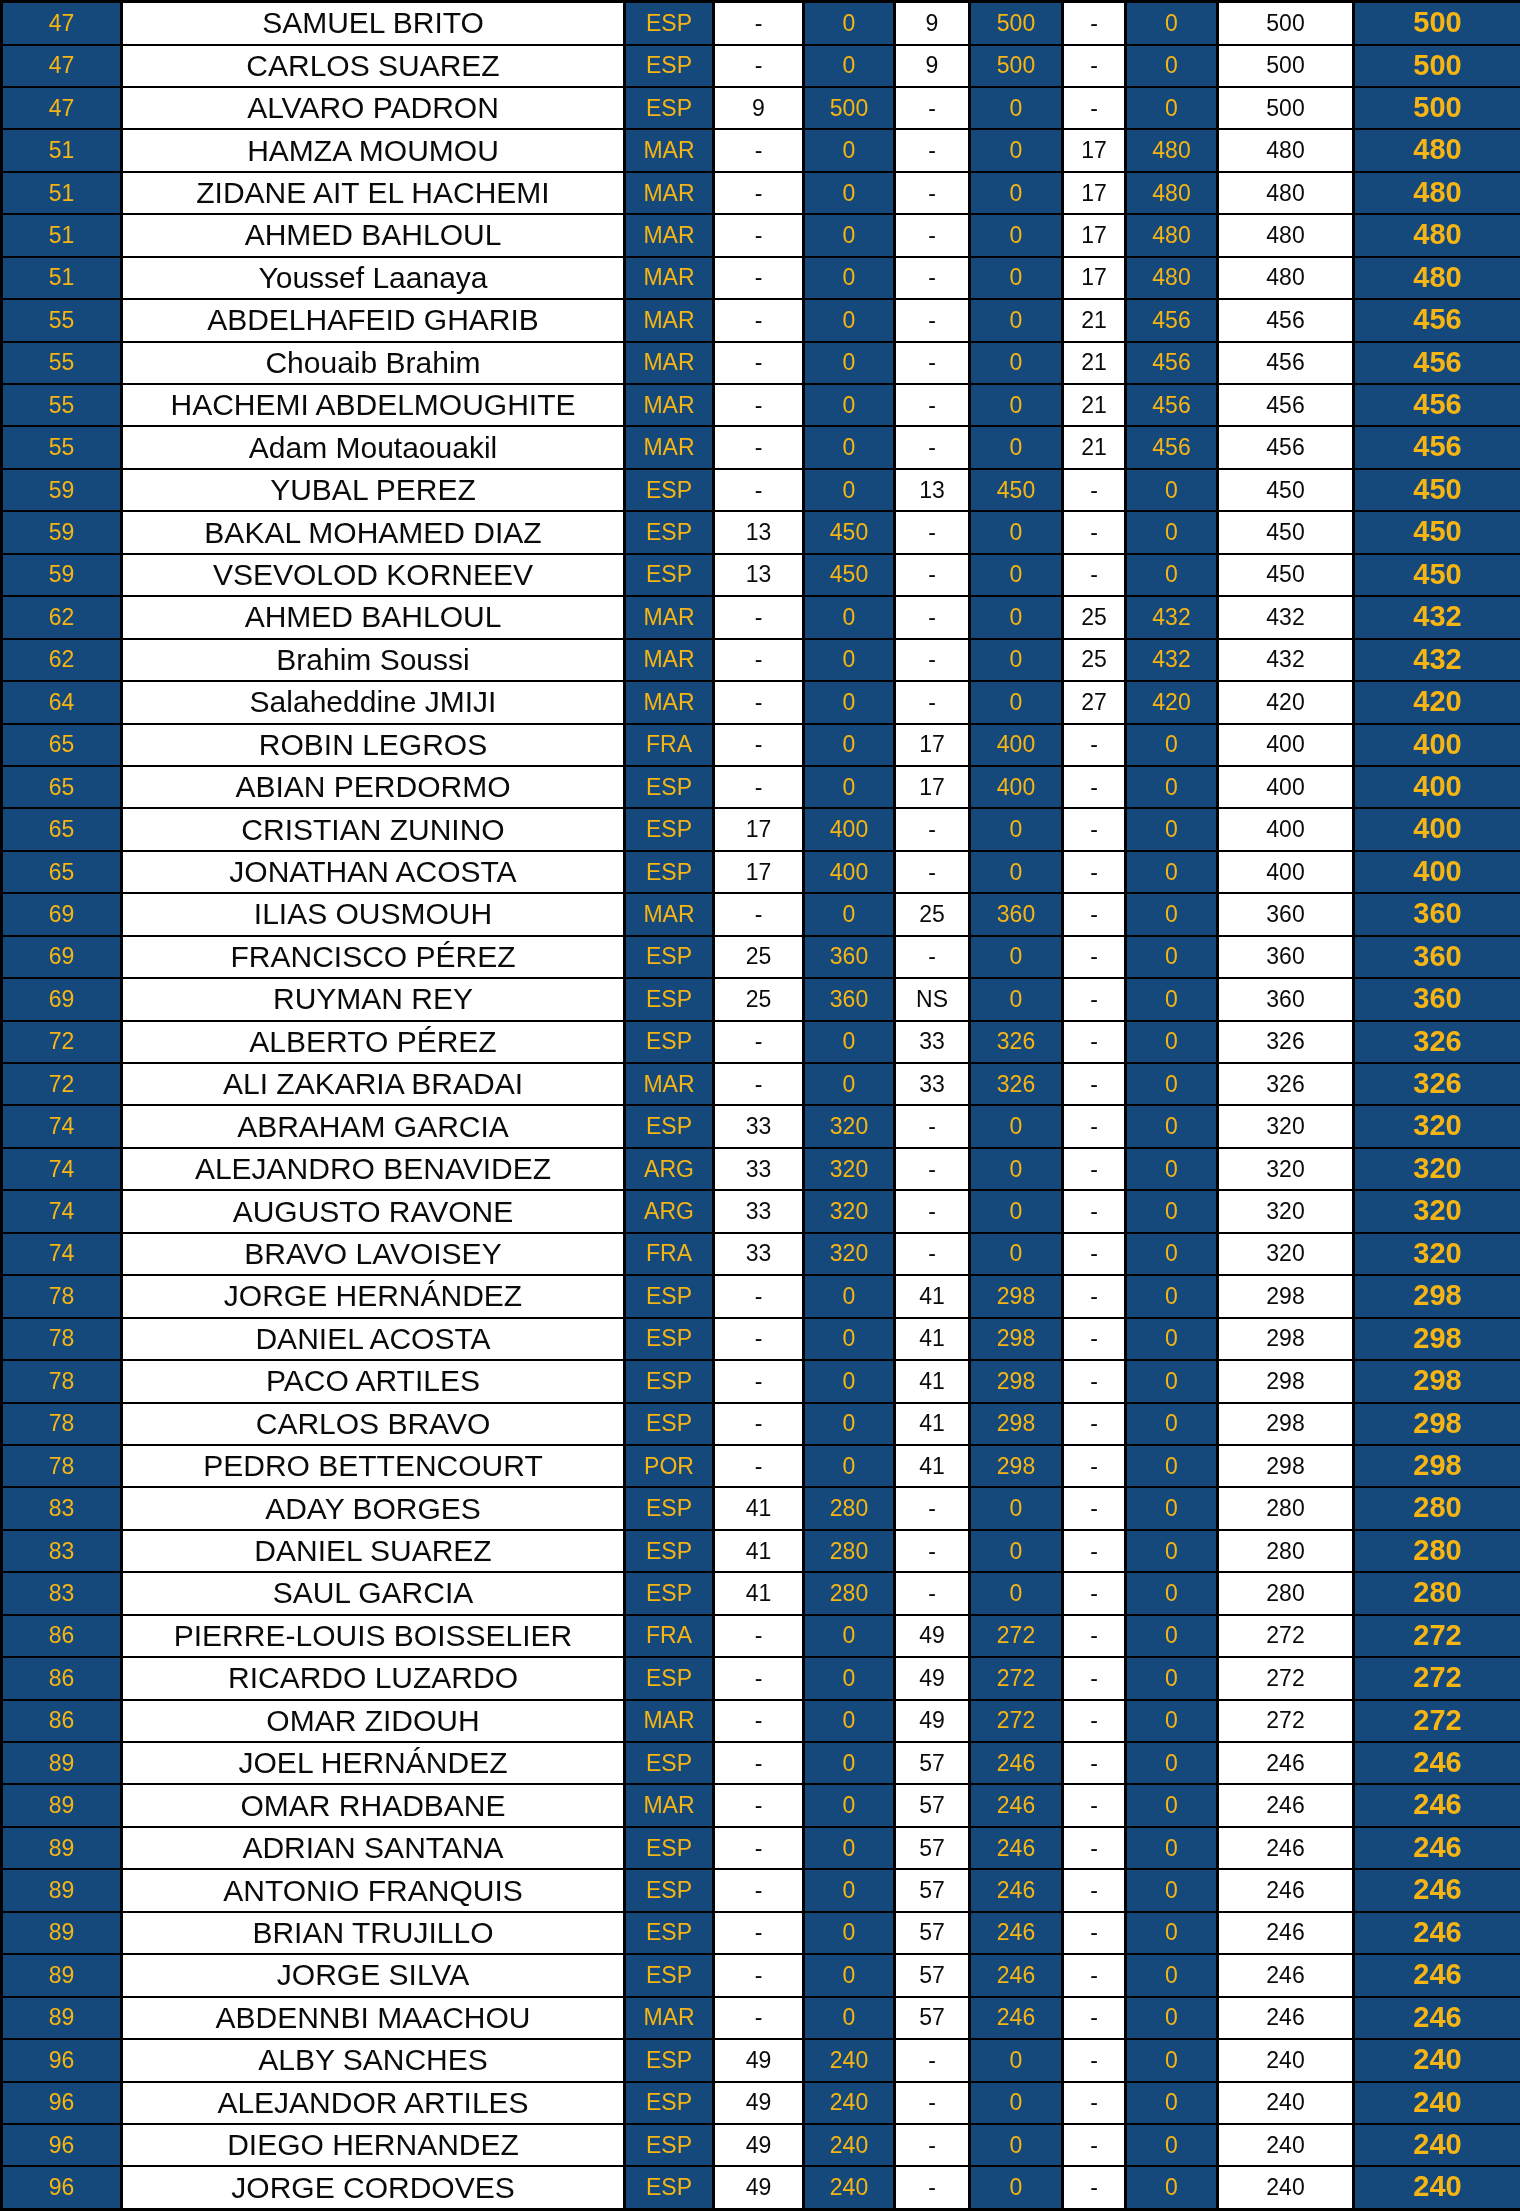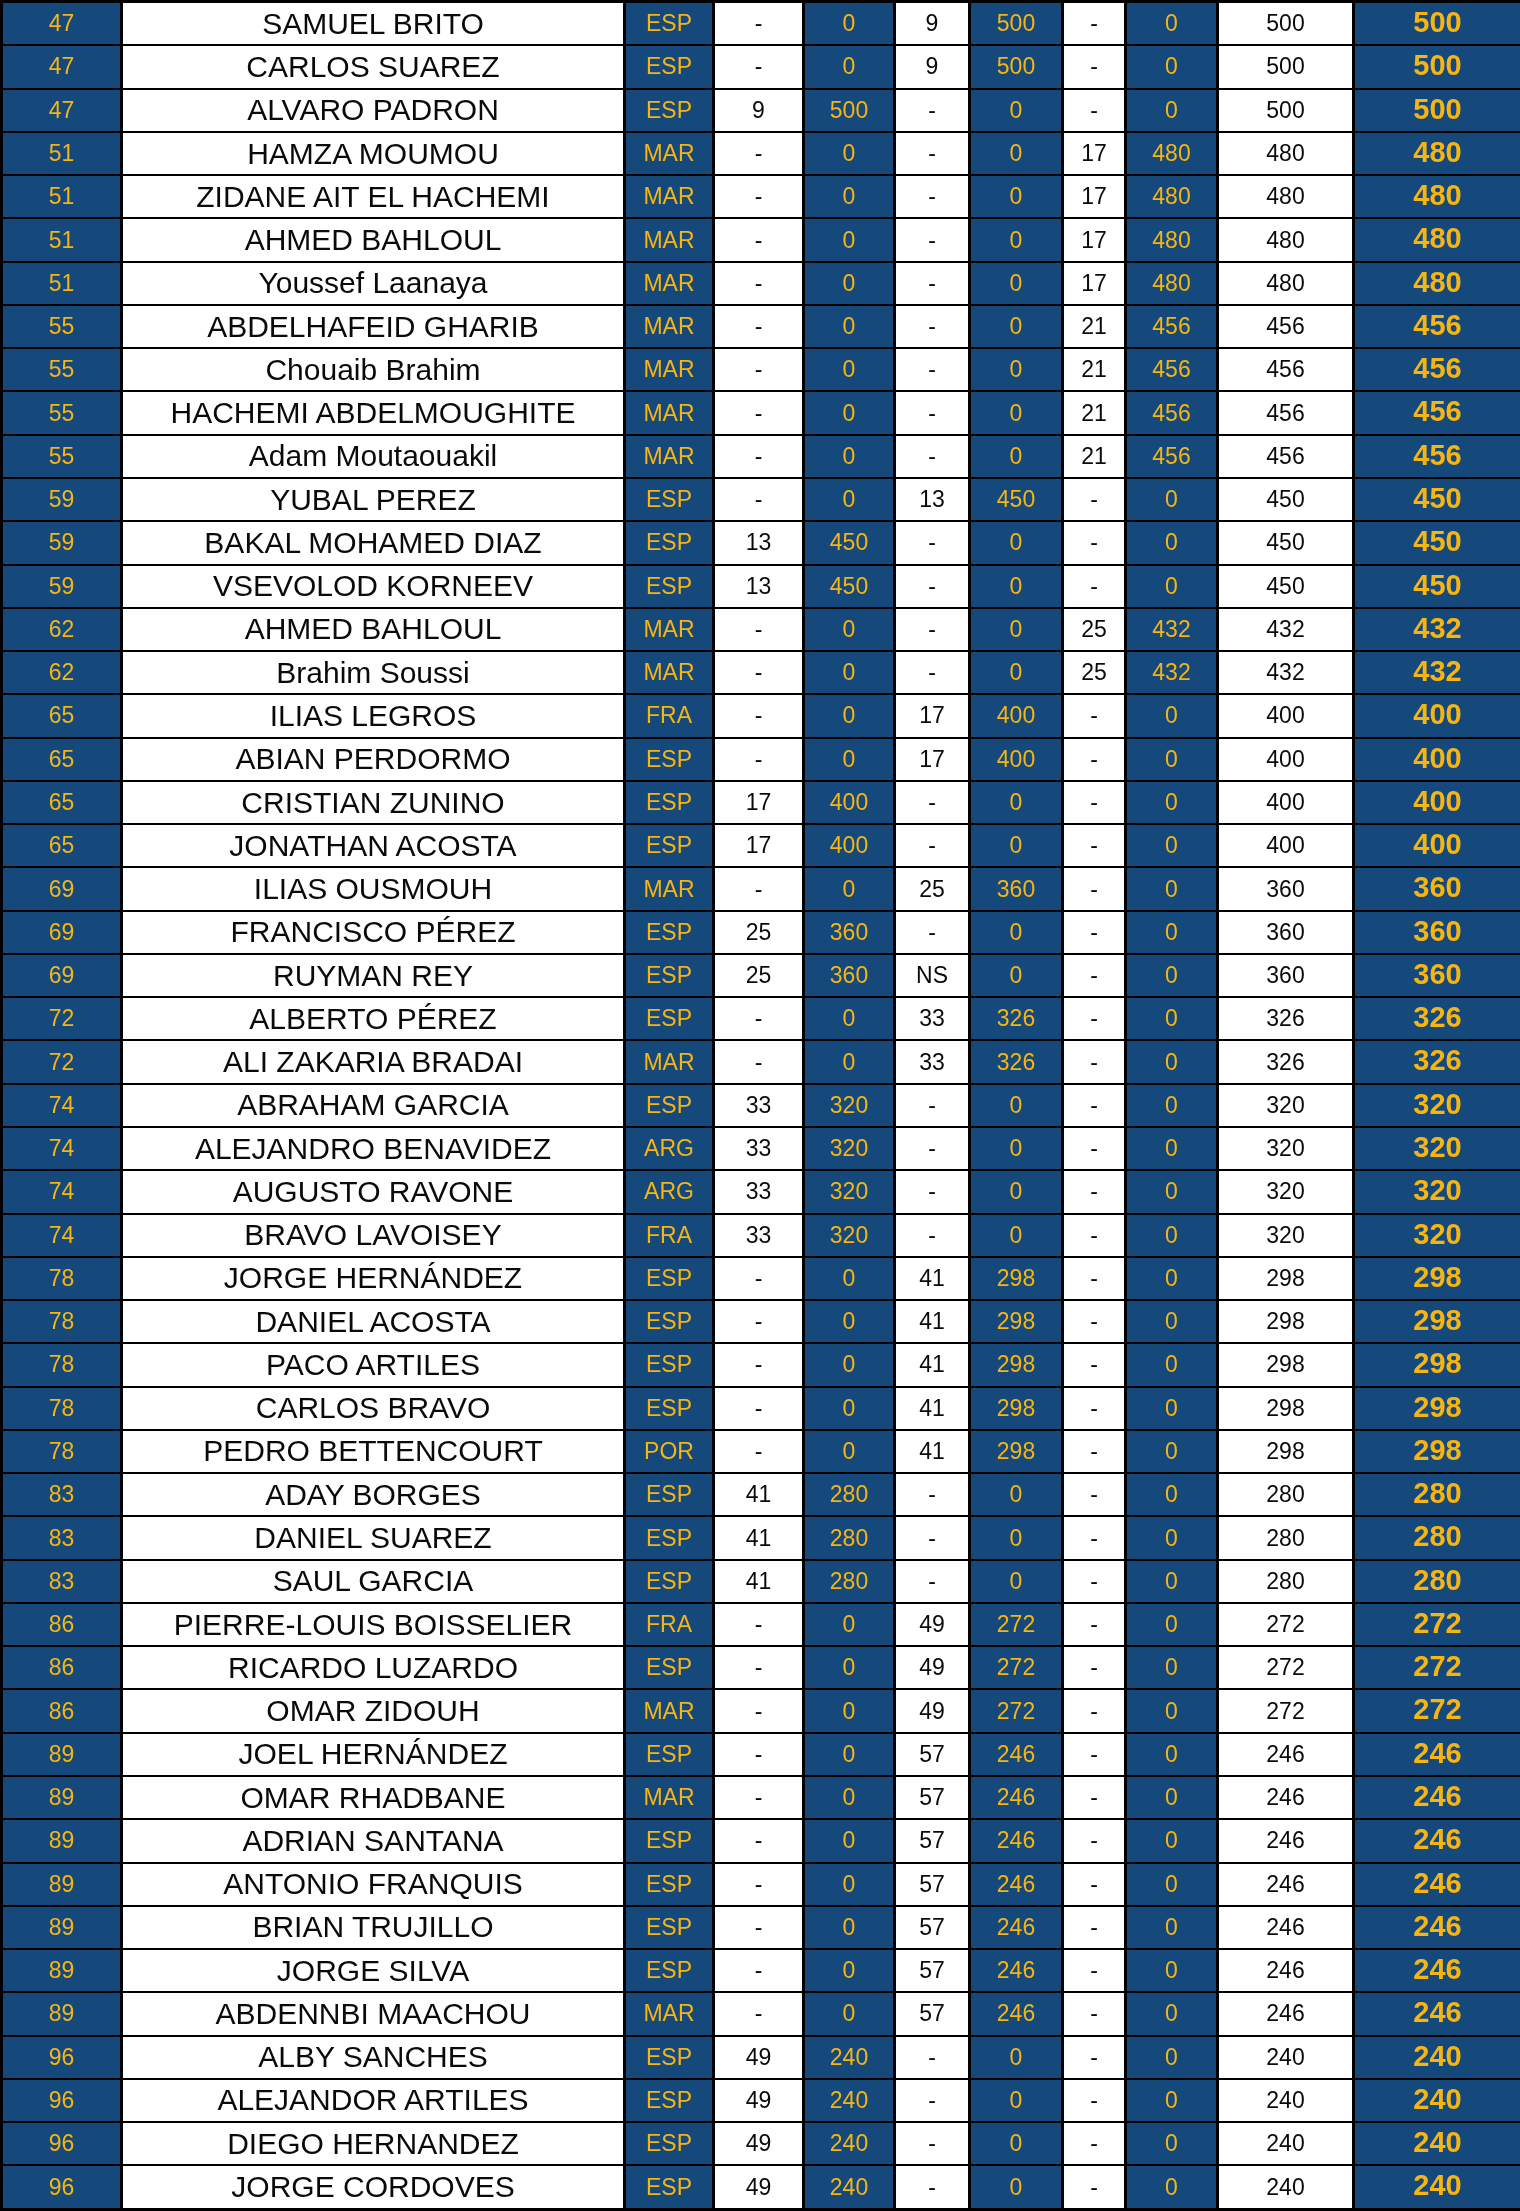--- a/index.html
+++ b/index.html
@@ -271,22 +271,35 @@
     <td class="c-light" data-name="event1-position-cell">-</td>
     <td class="c-dark" data-name="event1-points-cell">0</td>
     <td class="c-light" data-name="event2-position-cell">-</td>
     <td class="c-dark" data-name="event2-points-cell">0</td>
     <td class="c-light" data-name="event3-position-cell">25</td>
     <td class="c-dark" data-name="event3-points-cell">432</td>
     <td class="c-light" data-name="total-cell">432</td>
     <td class="c-final" data-name="final-points-cell">432</td>
   </tr>
       <tr data-name="table-row">
+    <td class="c-dark" data-name="rank-cell">64</td>
+    <td class="c-light c-name" data-name="name-cell">Salaheddine JMIJI</td>
+    <td class="c-dark" data-name="country-cell">MAR</td>
+    <td class="c-light" data-name="event1-position-cell">-</td>
+    <td class="c-dark" data-name="event1-points-cell">0</td>
+    <td class="c-light" data-name="event2-position-cell">-</td>
+    <td class="c-dark" data-name="event2-points-cell">0</td>
+    <td class="c-light" data-name="event3-position-cell">27</td>
+    <td class="c-dark" data-name="event3-points-cell">420</td>
+    <td class="c-light" data-name="total-cell">420</td>
+    <td class="c-final" data-name="final-points-cell">420</td>
+  </tr>
+      <tr data-name="table-row">
     <td class="c-dark" data-name="rank-cell">65</td>
-    <td class="c-light c-name" data-name="name-cell">ILIAS LEGROS</td>
+    <td class="c-light c-name" data-name="name-cell">ROBIN LEGROS</td>
     <td class="c-dark" data-name="country-cell">FRA</td>
     <td class="c-light" data-name="event1-position-cell">-</td>
     <td class="c-dark" data-name="event1-points-cell">0</td>
     <td class="c-light" data-name="event2-position-cell">17</td>
     <td class="c-dark" data-name="event2-points-cell">400</td>
     <td class="c-light" data-name="event3-position-cell">-</td>
     <td class="c-dark" data-name="event3-points-cell">0</td>
     <td class="c-light" data-name="total-cell">400</td>
     <td class="c-final" data-name="final-points-cell">400</td>
   </tr>

